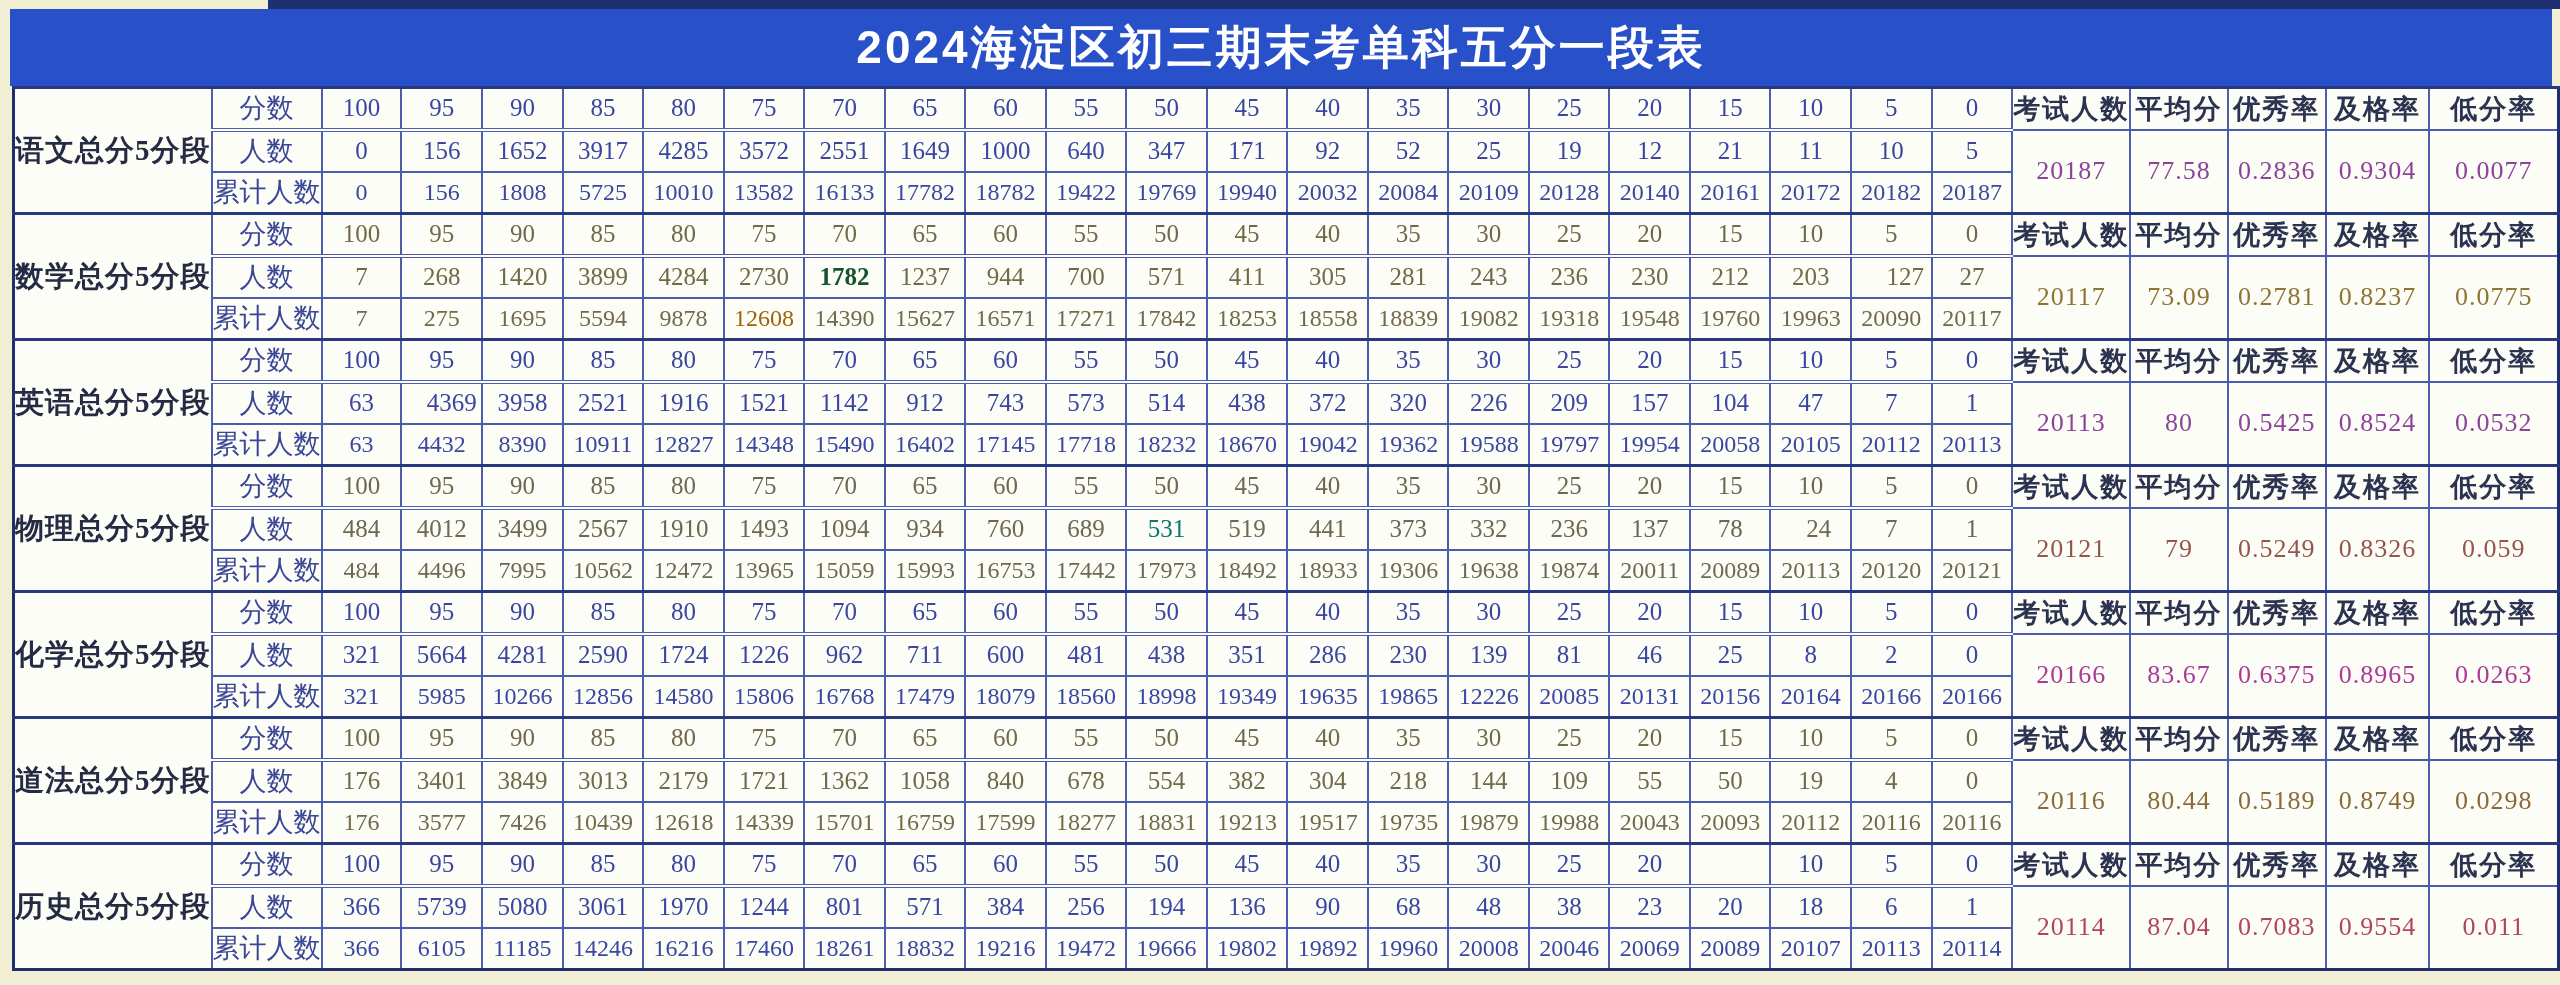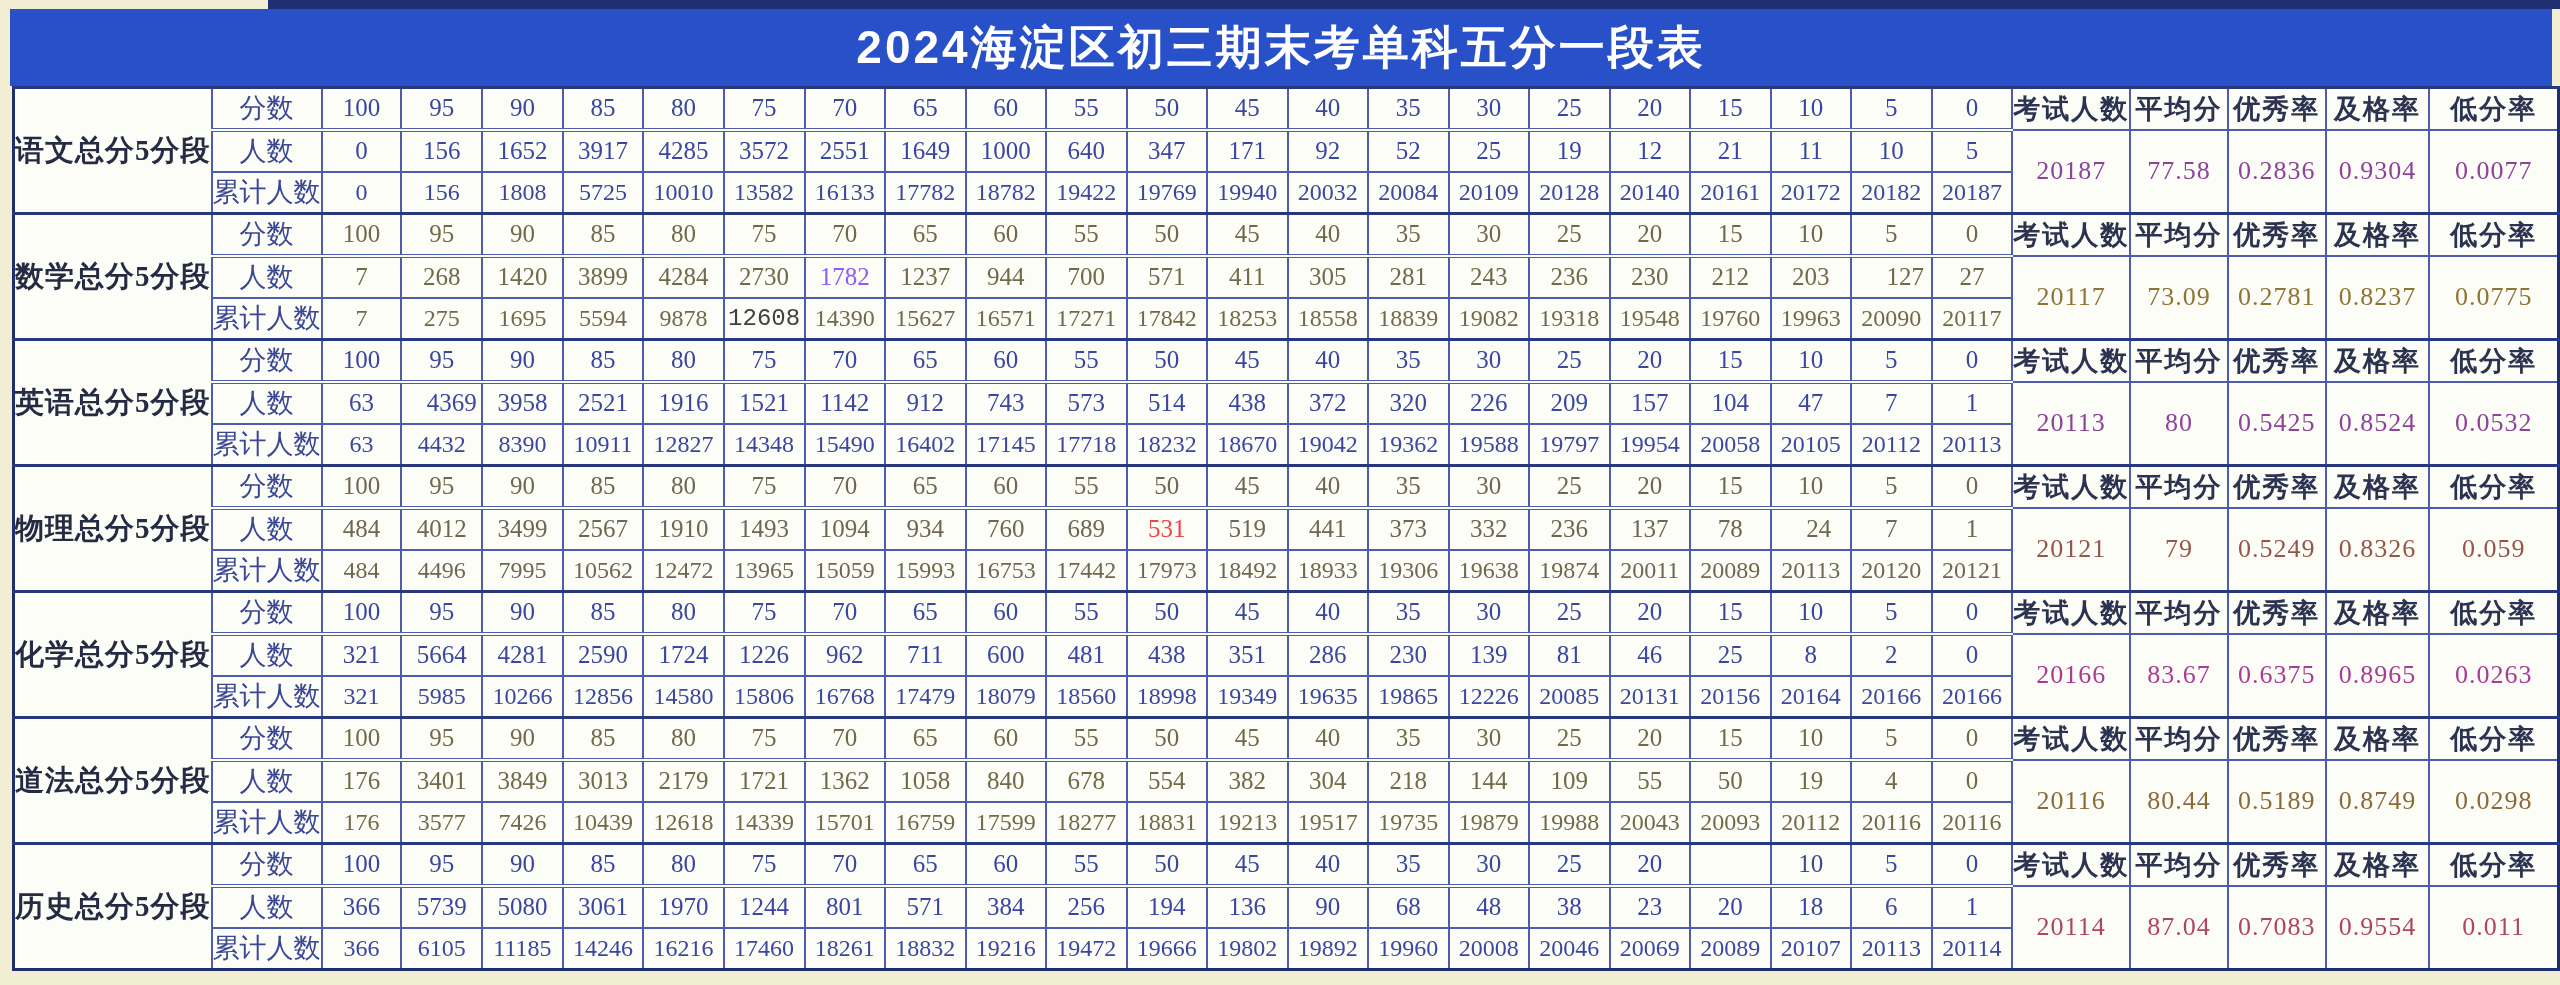--- a/index.html
+++ b/index.html
@@ -194,21 +194,21 @@
           <td class="stat-header">低分率</td>
         </tr>
         <tr class="row-count">
           <td class="row-label">人数</td>
           <td class="data-cell count-cell" style="color: rgb(113, 106, 72);">7</td>
           <td class="data-cell count-cell" style="color: rgb(113, 106, 72);">268</td>
           <td class="data-cell count-cell" style="color: rgb(113, 106, 72);">1420</td>
           <td class="data-cell count-cell" style="color: rgb(113, 106, 72);">3899</td>
           <td class="data-cell count-cell" style="color: rgb(113, 106, 72);">4284</td>
           <td class="data-cell count-cell" style="color: rgb(113, 106, 72);">2730</td>
-          <td class="data-cell count-cell" style="color: #8b5cf6;">1782</td>
+          <td class="data-cell count-cell" style="color: #14532d; font-weight: bold;">1782</td>
           <td class="data-cell count-cell" style="color: rgb(113, 106, 72);">1237</td>
           <td class="data-cell count-cell" style="color: rgb(113, 106, 72);">944</td>
           <td class="data-cell count-cell" style="color: rgb(113, 106, 72);">700</td>
           <td class="data-cell count-cell" style="color: rgb(113, 106, 72);">571</td>
           <td class="data-cell count-cell" style="color: rgb(113, 106, 72);">411</td>
           <td class="data-cell count-cell" style="color: rgb(113, 106, 72);">305</td>
           <td class="data-cell count-cell" style="color: rgb(113, 106, 72);">281</td>
           <td class="data-cell count-cell" style="color: rgb(113, 106, 72);">243</td>
           <td class="data-cell count-cell" style="color: rgb(113, 106, 72);">236</td>
           <td class="data-cell count-cell" style="color: rgb(113, 106, 72);">230</td>
@@ -222,21 +222,21 @@
           <td class="stat-value" rowspan="2" style="color: rgb(143, 116, 51);">0.8237</td>
           <td class="stat-value" rowspan="2" style="color: rgb(143, 116, 51);">0.0775</td>
         </tr>
         <tr class="row-cum">
           <td class="row-label">累计人数</td>
           <td class="data-cell cum-cell" style="color: rgb(113, 106, 72);">7</td>
           <td class="data-cell cum-cell" style="color: rgb(113, 106, 72);">275</td>
           <td class="data-cell cum-cell" style="color: rgb(113, 106, 72);">1695</td>
           <td class="data-cell cum-cell" style="color: rgb(113, 106, 72);">5594</td>
           <td class="data-cell cum-cell" style="color: rgb(113, 106, 72);">9878</td>
-          <td class="data-cell cum-cell" style="color: #404040; font-family: Liberation Mono, monospace;">12608</td>
+          <td class="data-cell cum-cell" style="color: #a16207;">12608</td>
           <td class="data-cell cum-cell" style="color: rgb(113, 106, 72);">14390</td>
           <td class="data-cell cum-cell" style="color: rgb(113, 106, 72);">15627</td>
           <td class="data-cell cum-cell" style="color: rgb(113, 106, 72);">16571</td>
           <td class="data-cell cum-cell" style="color: rgb(113, 106, 72);">17271</td>
           <td class="data-cell cum-cell" style="color: rgb(113, 106, 72);">17842</td>
           <td class="data-cell cum-cell" style="color: rgb(113, 106, 72);">18253</td>
           <td class="data-cell cum-cell" style="color: rgb(113, 106, 72);">18558</td>
           <td class="data-cell cum-cell" style="color: rgb(113, 106, 72);">18839</td>
           <td class="data-cell cum-cell" style="color: rgb(113, 106, 72);">19082</td>
           <td class="data-cell cum-cell" style="color: rgb(113, 106, 72);">19318</td>
@@ -364,21 +364,21 @@
           <td class="data-cell count-cell" style="color: rgb(111, 104, 80);">484</td>
           <td class="data-cell count-cell" style="color: rgb(111, 104, 80);">4012</td>
           <td class="data-cell count-cell" style="color: rgb(111, 104, 80);">3499</td>
           <td class="data-cell count-cell" style="color: rgb(111, 104, 80);">2567</td>
           <td class="data-cell count-cell" style="color: rgb(111, 104, 80);">1910</td>
           <td class="data-cell count-cell" style="color: rgb(111, 104, 80);">1493</td>
           <td class="data-cell count-cell" style="color: rgb(111, 104, 80);">1094</td>
           <td class="data-cell count-cell" style="color: rgb(111, 104, 80);">934</td>
           <td class="data-cell count-cell" style="color: rgb(111, 104, 80);">760</td>
           <td class="data-cell count-cell" style="color: rgb(111, 104, 80);">689</td>
-          <td class="data-cell count-cell" style="color: #ef4444;">531</td>
+          <td class="data-cell count-cell" style="color: #0f766e;">531</td>
           <td class="data-cell count-cell" style="color: rgb(111, 104, 80);">519</td>
           <td class="data-cell count-cell" style="color: rgb(111, 104, 80);">441</td>
           <td class="data-cell count-cell" style="color: rgb(111, 104, 80);">373</td>
           <td class="data-cell count-cell" style="color: rgb(111, 104, 80);">332</td>
           <td class="data-cell count-cell" style="color: rgb(111, 104, 80);">236</td>
           <td class="data-cell count-cell" style="color: rgb(111, 104, 80);">137</td>
           <td class="data-cell count-cell" style="color: rgb(111, 104, 80);">78</td>
           <td class="data-cell count-cell" style="color: rgb(111, 104, 80); padding-left: 16px;">24</td>
           <td class="data-cell count-cell" style="color: rgb(111, 104, 80);">7</td>
           <td class="data-cell count-cell" style="color: rgb(111, 104, 80);">1</td>

